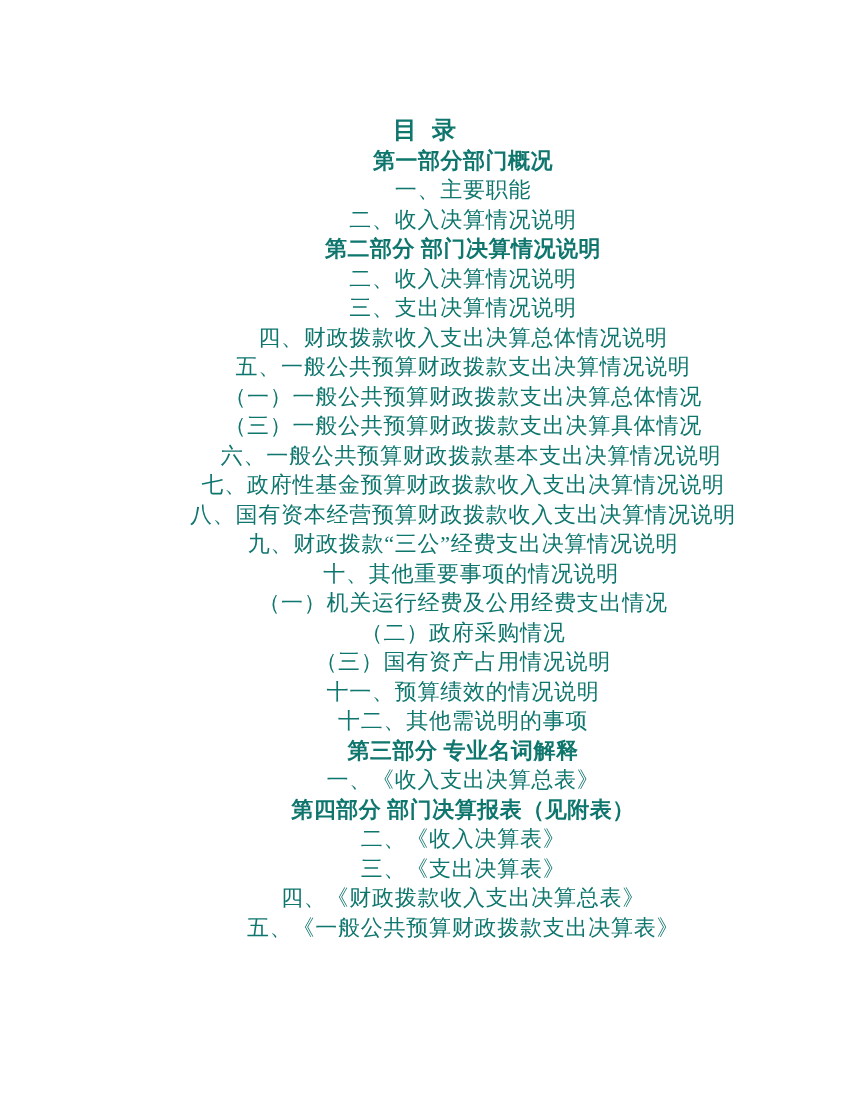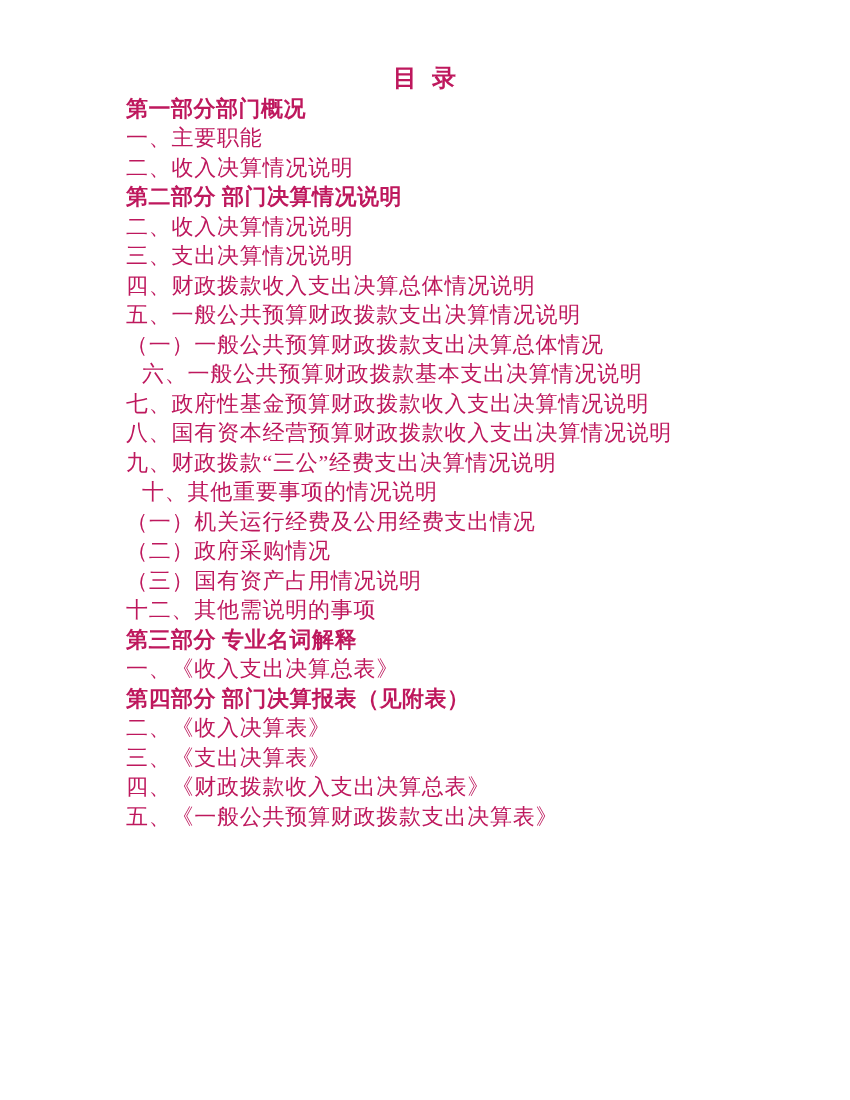--- a/index.html
+++ b/index.html
@@ -5,45 +5,46 @@
   html, body {
     margin: 0;
     padding: 0;
     background: #ffffff;
   }
   .page {
     position: relative;
     width: 850px;
     height: 1100px;
     background: #ffffff;
-    color: #be185d;
+    color: #0f766e;
     font-family: "Liberation Serif", "DejaVu Serif", serif;
     overflow: hidden;
     box-sizing: border-box;
-    padding-top: 64px;
+    padding-top: 116px;
   }
   .doc-title {
     margin: 0;
     text-align: center;
     font-size: 24px;
     font-weight: bold;
     line-height: 29.5px;
     white-space: pre;
     letter-spacing: 1px;
   }
   .toc {
     padding-left: 126px;
     padding-right: 50px;
   }
   .line {
     font-size: 22px;
     line-height: 29.5px;
     letter-spacing: 0.75px;
     white-space: pre;
     font-weight: normal;
+    text-align: center;
   }
   .line.heading {
     font-weight: bold;
     letter-spacing: 0.5px;
   }
   .line.indent {
     padding-left: 16px;
   }
 </style>
 </head>
@@ -54,28 +55,30 @@
   <div class="toc" id="toc">
       <div class="line heading">第一部分部门概况</div>
       <div class="line">一、主要职能</div>
       <div class="line">二、收入决算情况说明</div>
       <div class="line heading">第二部分 部门决算情况说明</div>
       <div class="line">二、收入决算情况说明</div>
       <div class="line">三、支出决算情况说明</div>
       <div class="line">四、财政拨款收入支出决算总体情况说明</div>
       <div class="line">五、一般公共预算财政拨款支出决算情况说明</div>
       <div class="line">（一）一般公共预算财政拨款支出决算总体情况</div>
+      <div class="line">（三）一般公共预算财政拨款支出决算具体情况</div>
       <div class="line indent">六、一般公共预算财政拨款基本支出决算情况说明</div>
       <div class="line">七、政府性基金预算财政拨款收入支出决算情况说明</div>
       <div class="line">八、国有资本经营预算财政拨款收入支出决算情况说明</div>
       <div class="line">九、财政拨款“三公”经费支出决算情况说明</div>
       <div class="line indent">十、其他重要事项的情况说明</div>
       <div class="line">（一）机关运行经费及公用经费支出情况</div>
       <div class="line">（二）政府采购情况</div>
       <div class="line">（三）国有资产占用情况说明</div>
+      <div class="line">十一、预算绩效的情况说明</div>
       <div class="line">十二、其他需说明的事项</div>
       <div class="line heading">第三部分 专业名词解释</div>
       <div class="line">一、《收入支出决算总表》</div>
       <div class="line heading">第四部分 部门决算报表（见附表）</div>
       <div class="line">二、《收入决算表》</div>
       <div class="line">三、《支出决算表》</div>
       <div class="line">四、《财政拨款收入支出决算总表》</div>
       <div class="line">五、《一般公共预算财政拨款支出决算表》</div>
     </div>
 </div>

